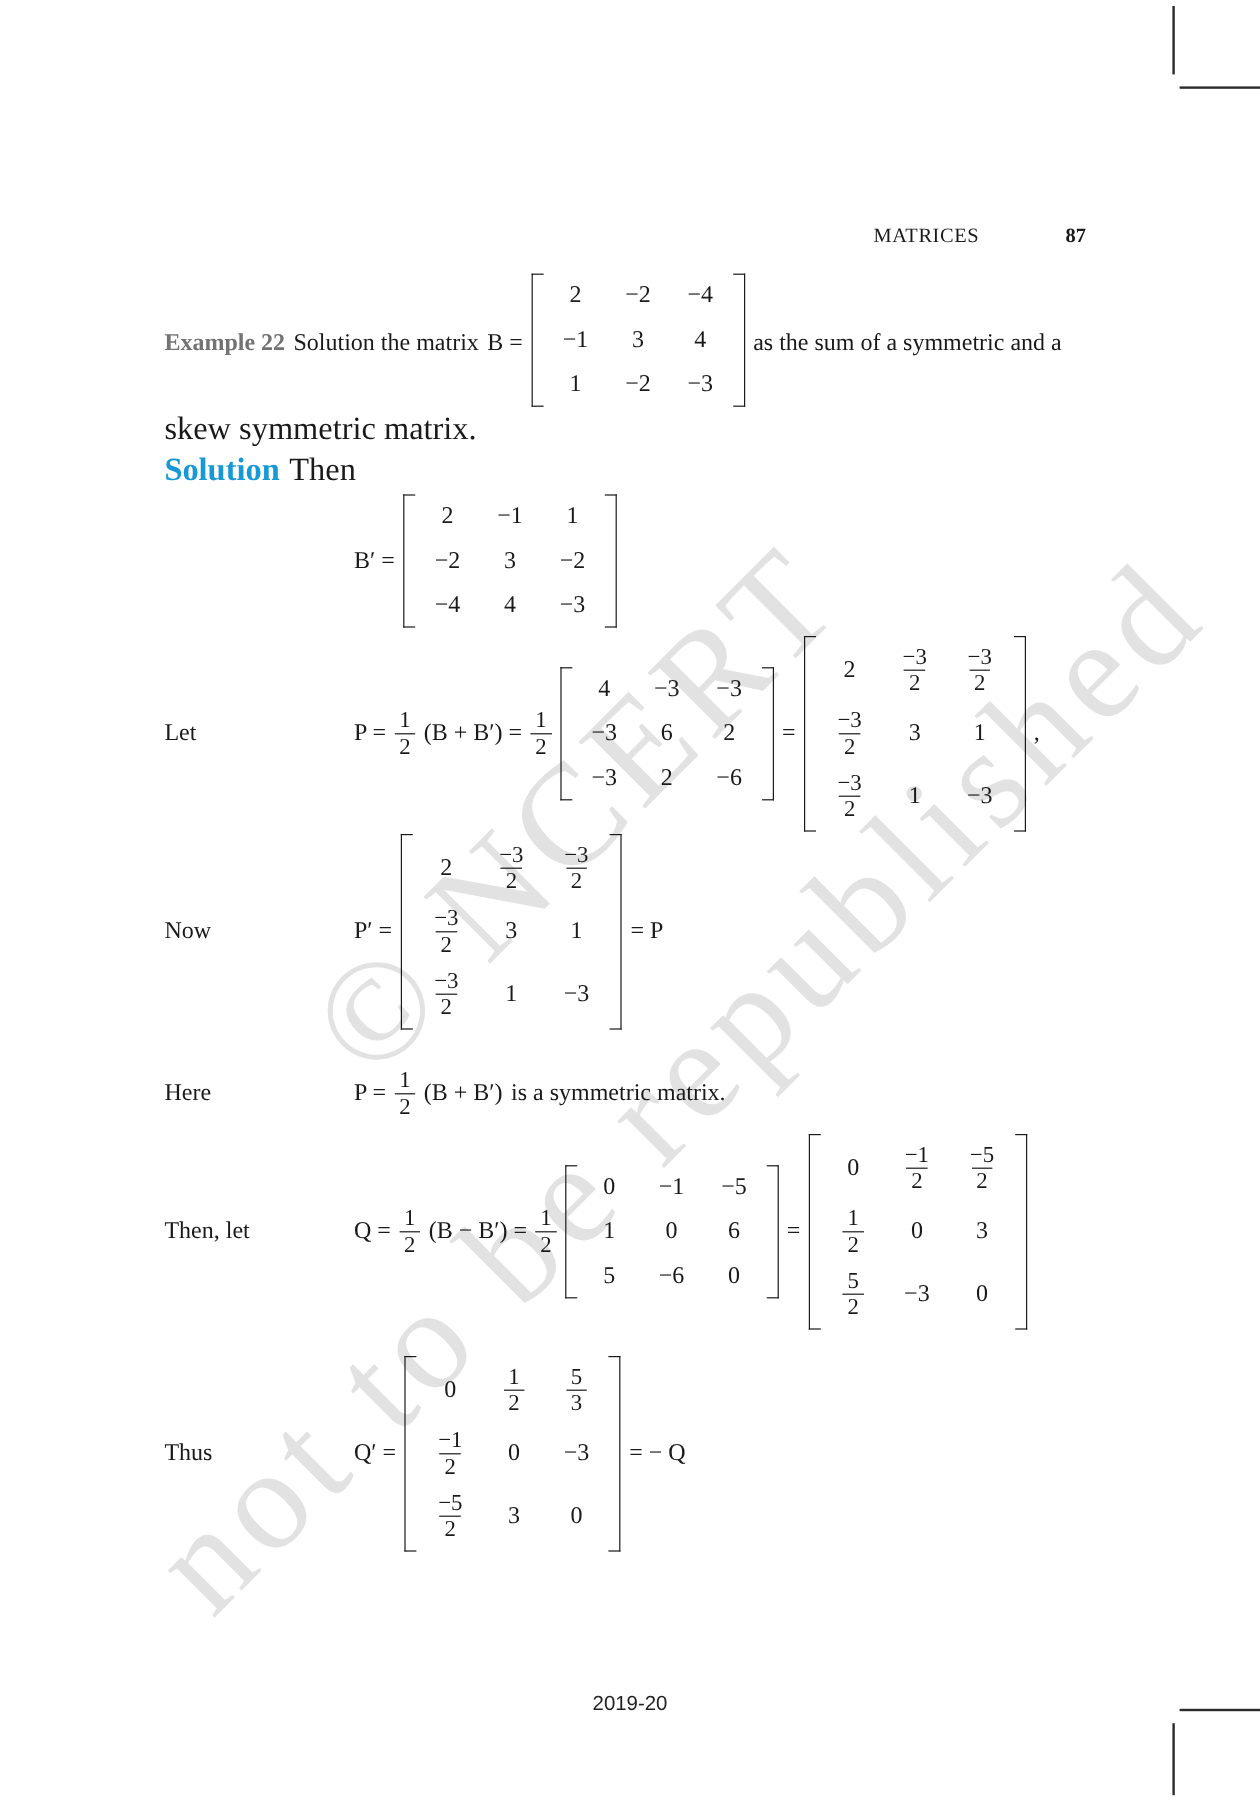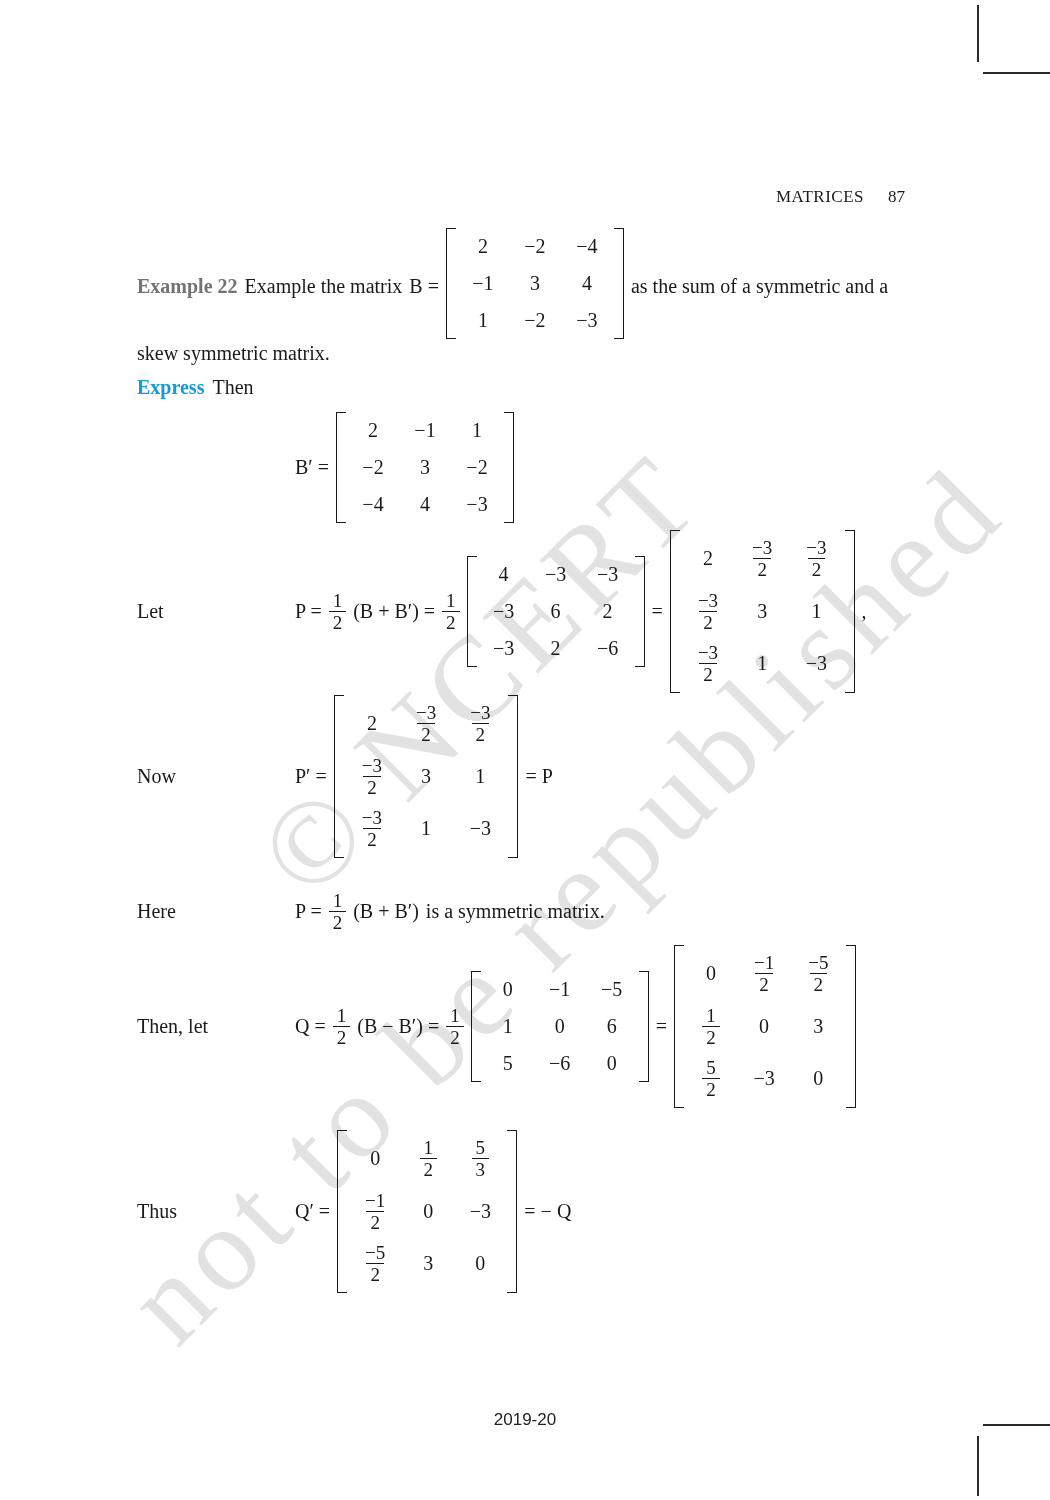--- a/index.html
+++ b/index.html
@@ -15,27 +15,27 @@
     user-select:none;
   }
   #wm1 { left:480px; top:675px; font-size:120px; }
   #wm2 { left:565px; top:905px; font-size:120px; }
   
   .content { position:absolute; left:0; top:0; width:100%; height:100%; z-index:1; }
   .header {
     position:absolute; top:187px; left:137px; width:768px;
     text-align:right; font-size:17px; letter-spacing:0.5px;
   }
-  .header .pagenum { display:inline-block; margin-left:24px; letter-spacing:0; }
+  .header .pagenum { display:inline-block; margin-left:72px; letter-spacing:0;font-weight:bold; }
   .accent { font-weight:bold; }
   .example-row {
     position:absolute; top:228px; left:137px; display:flex;
     align-items:center; gap:7px; font-size:20px; white-space:nowrap;
   }
-  .textline { position:absolute; left:137px; font-size:20px; }
+  .textline { position:absolute; left:137px; font-size:27px; }
   #skew-line { top:342px; }
   #solution-line { top:376px; }
   #solution-line .accent { margin-right:8px; }
   
   .step {
     position:absolute; left:137px; display:flex; align-items:center;
     font-size:20px; white-space:nowrap;
   }
   .step-label { flex:0 0 158px; }
   .eq { display:flex; align-items:center; }
@@ -80,21 +80,21 @@
   <div class="watermark" id="wm2">not to be republished</div>
 
   <div class="content">
 
     <div class="header">
       <span>MATRICES</span><span class="pagenum">87</span>
     </div>
 
     <div class="example-row">
       <span class="accent" id="example-label" style="color: #737373;">Example 22</span>
-      <span>Example the matrix</span>
+      <span>Solution the matrix</span>
       <span>B =</span>
       <span id="example-matrix"><span class="bmatrix">
             <span class="brk brk-l"></span>
             <span class="mcells mcells-plain" style="grid-template-columns: repeat(3, auto);">
               <span class="mcell">2</span>
               <span class="mcell">−2</span>
               <span class="mcell">−4</span>
               <span class="mcell">−1</span>
               <span class="mcell">3</span>
               <span class="mcell">4</span>
@@ -102,21 +102,21 @@
               <span class="mcell">−2</span>
               <span class="mcell">−3</span>
             </span>
             <span class="brk brk-r"></span>
           </span></span>
       <span>as the sum of a symmetric and a</span>
     </div>
     <div class="textline" id="skew-line">skew symmetric matrix.</div>
 
     <div class="textline" id="solution-line">
-      <span class="accent" id="solution-label" style="color: rgb(23, 153, 215);">Express</span><span>Then</span>
+      <span class="accent" id="solution-label" style="color: rgb(23, 153, 215);">Solution</span><span>Then</span>
     </div>
 
     <div id="steps">
         <div class="step" style="top: 412px;">
           <span class="step-label"></span>
           <span class="eq">
             <span class="eq-text">B′ =</span>
             <span class="bmatrix">
               <span class="brk brk-l"></span>
               <span class="mcells mcells-plain" style="grid-template-columns: repeat(3, auto);">

